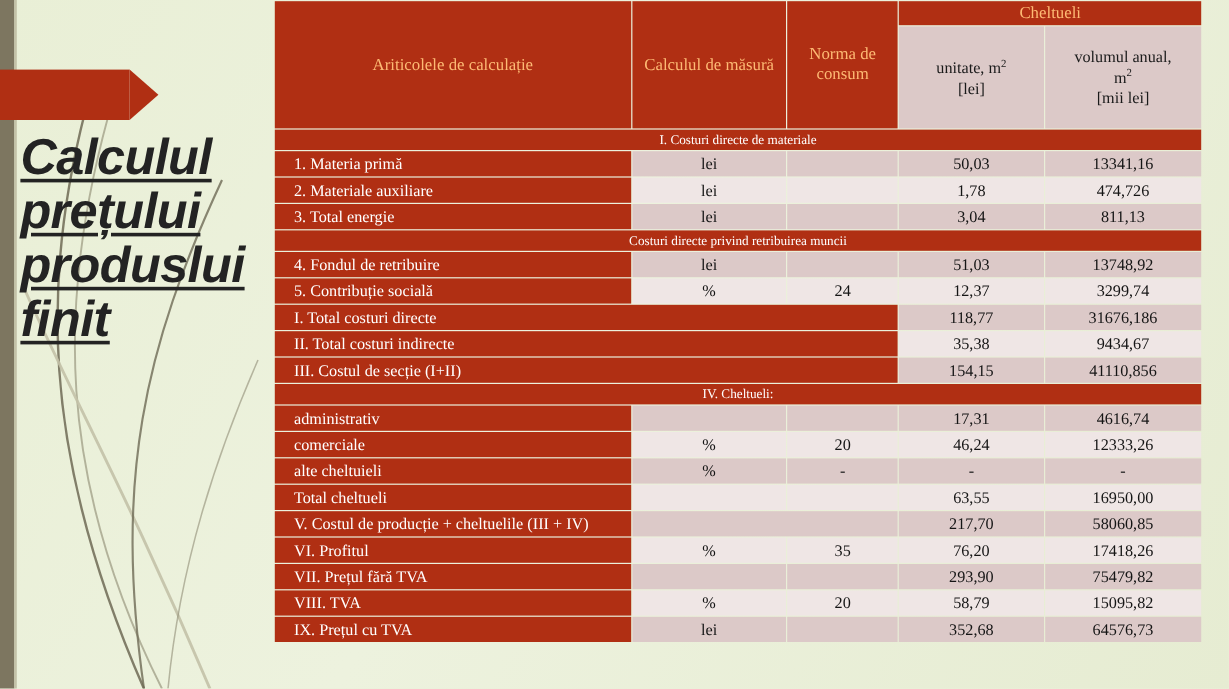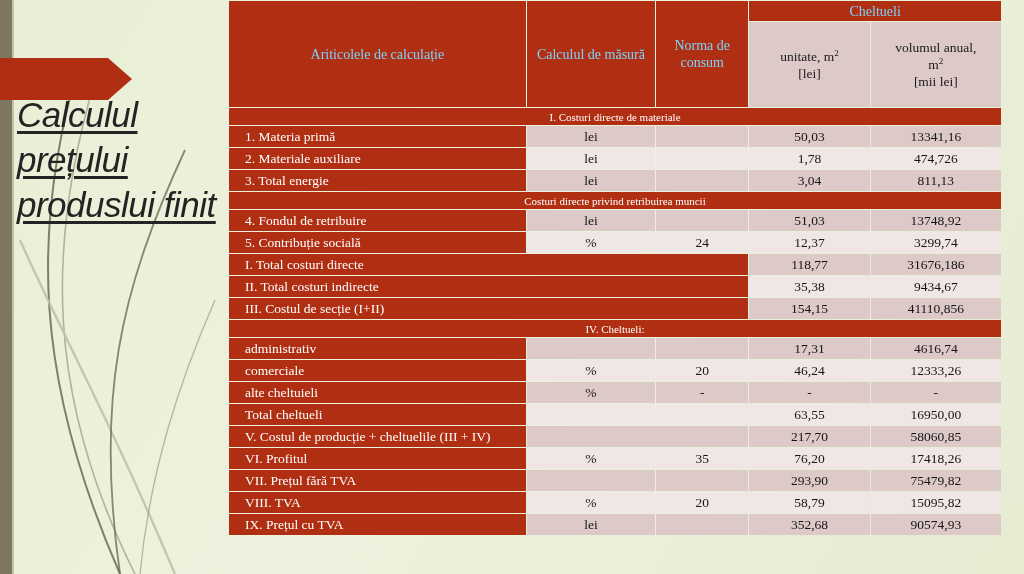--- a/index.html
+++ b/index.html
@@ -51,26 +51,26 @@
     left: 108px; top: 58px;
     width: 0; height: 0;
     border-top: 21px solid transparent;
     border-bottom: 21px solid transparent;
     border-left: 24px solid #b02f13;
   }
   
   .title {
     position: absolute;
     left: 17px;
-    top: 92px;
+    top: 108px;
     width: 205px;
     font-family: "Liberation Sans", sans-serif;
-    font-weight: normal;
+    font-weight: bold;
     font-style: italic;
-    font-size: 35px;
+    font-size: 42px;
     line-height: 45px;
     color: #232323;
     text-decoration: underline;
     text-decoration-thickness: 3px;
     text-underline-offset: 4px;
     letter-spacing: -0.5px;
   }
   
   #tbl {
     position: absolute;
@@ -82,21 +82,21 @@
     font-size: 13.5px;
   }
   #tbl td, #tbl th {
     padding: 0;
     margin: 0;
     vertical-align: middle;
     font-weight: normal;
   }
   .hd {
     background: #b02f13;
-    color: #7dd3fc;
+    color: #fdba74;
     font-weight: bold;
     text-align: center;
     font-size: 14px;
     line-height: 17px;
   }
   .hd-sub {
     background: #dcc9c8;
     color: #1a1a1a;
     text-align: center;
     font-size: 13.5px;
@@ -300,18 +300,18 @@
         <td class="cell">%</td>
         <td class="cell">20</td>
         <td class="cell">58,79</td>
         <td class="cell">15095,82</td>
       </tr>
       <tr class="rowA">
         <td class="lbl">IX. Prețul cu TVA</td>
         <td class="cell">lei</td>
         <td class="cell"></td>
         <td class="cell">352,68</td>
-        <td class="cell">90574,93</td>
+        <td class="cell">64576,73</td>
       </tr>
 
     </tbody>
   </table>
 </div>
 
 </body></html>

